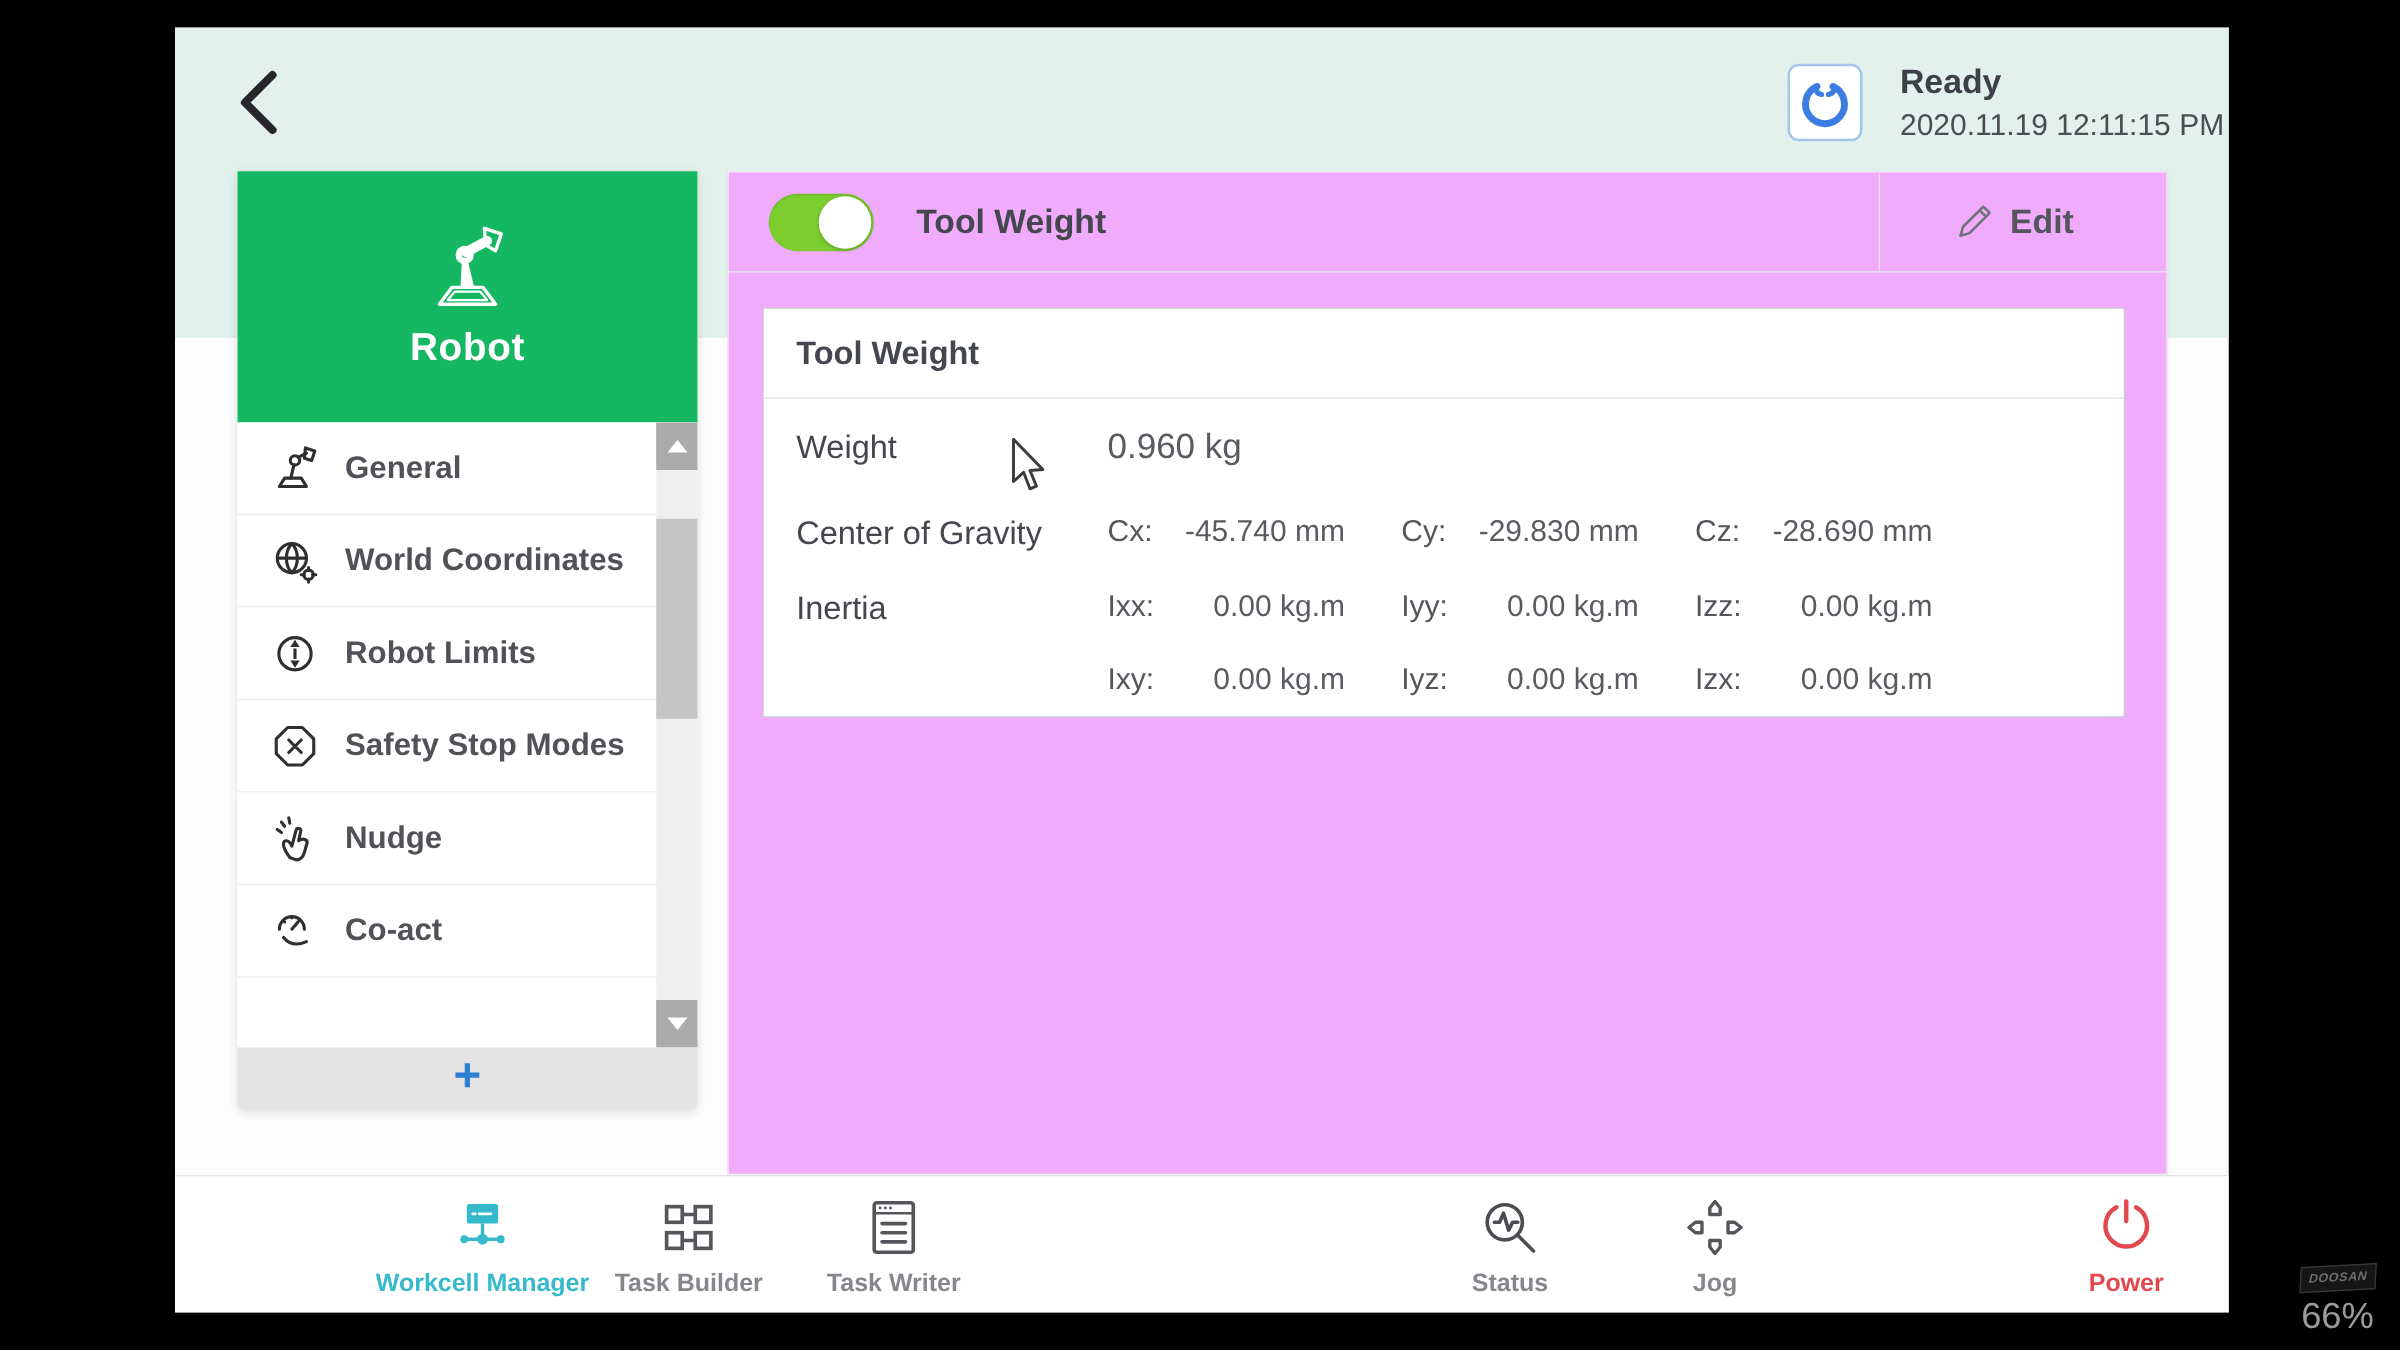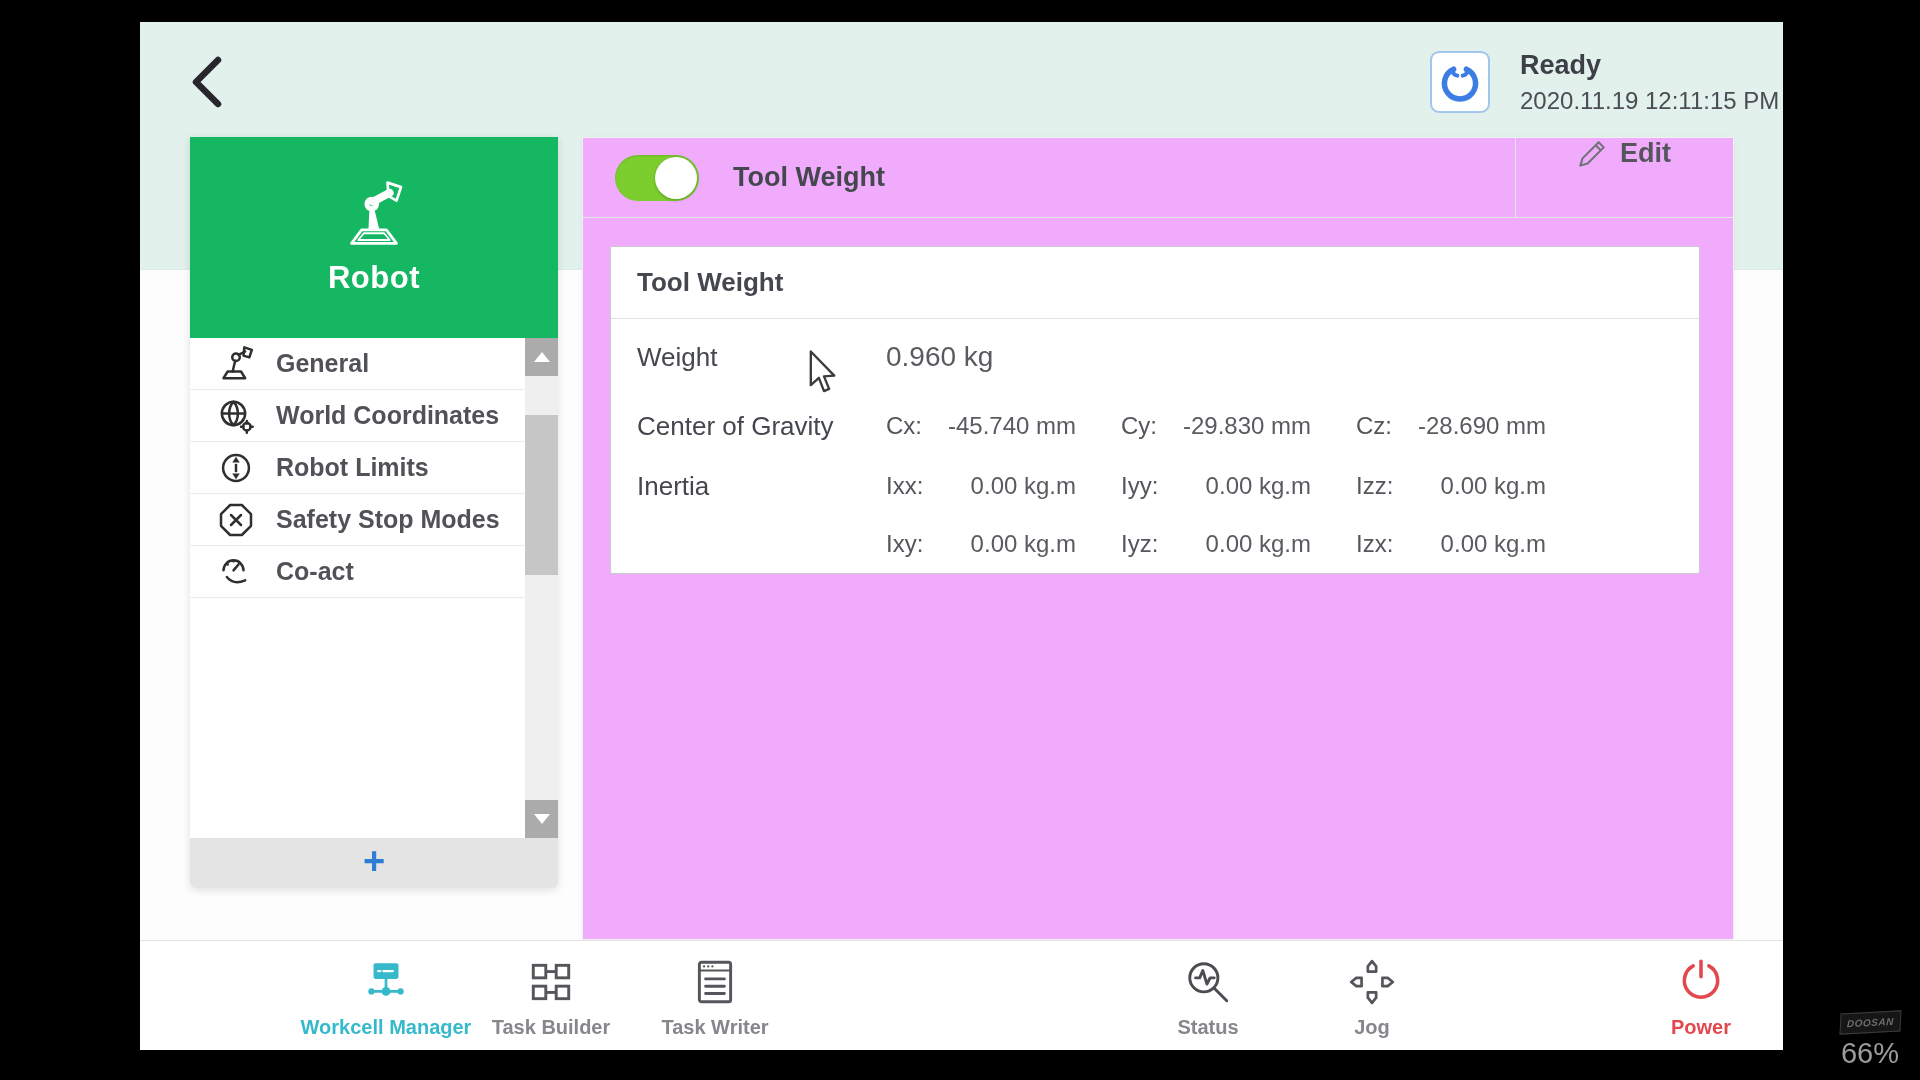--- a/index.html
+++ b/index.html
@@ -34,21 +34,21 @@
     position:absolute; left:50px; top:115px; width:368px; height:751px;
     background:#fff; box-shadow:0 2px 8px rgba(0,0,0,0.12); border-radius:0 0 6px 6px;
   }
   .robot-tile {
     position:absolute; left:0; top:0; width:368px; height:201px; background:#16b763;
     display:flex; flex-direction:column; align-items:center; justify-content:center;
   }
   .robot-tile .label { color:#fff; font-size:31px; font-weight:bold; margin-top:14px; letter-spacing:0.5px; }
   .menu { position:absolute; left:0; top:201px; width:368px; height:500px; overflow:hidden; background:#fff; }
   .menu-item {
-    height:52px; border-bottom:1px solid #ebebeb; display:flex; align-items:center;
+    height:74px; border-bottom:1px solid #ebebeb; display:flex; align-items:center;
     padding-left:24px; cursor:pointer; background:#fff;
   }
   .menu-item .mi-icon { width:44px; height:44px; flex:0 0 44px; display:flex; align-items:center; justify-content:center; }
   .menu-item .mi-label { margin-left:18px; font-size:25px; font-weight:600; color:#505257; white-space:nowrap; }
   .scrollbar { position:absolute; right:0; top:201px; width:33px; height:500px; background:#efefef; }
   .scroll-btn { position:absolute; left:0; width:33px; height:38px; background:#ababab; display:flex; align-items:center; justify-content:center; cursor:pointer; }
   .scroll-btn.up { top:0; } .scroll-btn.down { bottom:0; }
   .tri-up { width:0; height:0; border-left:8px solid transparent; border-right:8px solid transparent; border-bottom:10px solid #fff; }
   .tri-down { width:0; height:0; border-left:8px solid transparent; border-right:8px solid transparent; border-top:10px solid #fff; }
   .scroll-thumb { position:absolute; left:0; top:77px; width:33px; height:160px; background:#c6c6c6; cursor:grab; }
@@ -66,22 +66,22 @@
   .toggle {
     margin-left:32px; width:84px; height:46px; border-radius:23px; background:#7ccd2e;
     position:relative; cursor:pointer; box-shadow:inset 0 1px 2px rgba(0,0,0,0.12);
   }
   .toggle .knob {
     position:absolute; right:2px; top:2px; width:42px; height:42px; border-radius:50%;
     background:#fff; box-shadow:0 1px 3px rgba(0,0,0,0.25);
   }
   .panel-title { margin-left:34px; font-size:27px; font-weight:bold; color:#45474e; }
   .edit-btn {
-    position:absolute; right:4px; top:0; width:214px; height:79px; border-left:1px solid #e4e5e7;
-    display:flex; align-items:flex-start; justify-content:center; cursor:pointer;
+    position:absolute; right:16px; top:0; width:214px; height:79px; border-left:1px solid #e4e5e7;
+    display:flex; align-items:center; justify-content:center; cursor:pointer;
   }
   .edit-btn .edit-label { font-size:27px; font-weight:bold; color:#54565c; margin-left:12px; }
   .card {
     position:absolute; left:27px; top:108px; width:1090px; height:328px;
     border:1px solid #c8cbce; border-radius:2px; background:#fff;
   }
   .card-title-row { height:72px; border-bottom:1px solid #e0e2e4; display:flex; align-items:center; padding-left:26px; }
   .card-title { font-size:26px; font-weight:bold; color:#45474e; }
   .vrow { display:flex; align-items:center; }
   .vrow.r-weight { height:76px; }
@@ -203,20 +203,31 @@
             <polygon points="17,6 31,6 42,17 42,31 31,42 17,42 6,31 6,17"></polygon>
                 <path d="M18,18 l12,12 M30,18 l-12,12" stroke-linecap="round"></path>
           </g>
             </svg>
         </span>
         <span class="mi-label">Safety Stop Modes</span>
       </div>
       <div class="menu-item">
         <span class="mi-icon">
           <svg width="40" height="40" viewBox="0 0 48 48">
+              <g fill="none" stroke="#2f2f2f" stroke-width="3" stroke-linecap="round" stroke-linejoin="round">
+            <path d="M19,42 c-6,-8 -8,-15 -4,-16 c3,-0.8 5,3 6,5 l4,-15 c0.8,-3 5,-2.3 4.5,0.8 l-2,9 c4,-2.5 9,-1.5 8,2.5 l-2.5,9 c-1.2,4 -4,7 -8,7 z"></path>
+            <path d="M7,15 l4,3 M11,8 l3,4 M18,4 l1,5"></path>
+          </g>
+            </svg>
+        </span>
+        <span class="mi-label">Nudge</span>
+      </div>
+      <div class="menu-item">
+        <span class="mi-icon">
+          <svg width="40" height="40" viewBox="0 0 48 48">
               <g fill="none" stroke="#2f2f2f" stroke-width="3" stroke-linecap="round">
             <path d="M9,22 a12,12 0 1 1 24,0"></path>
                 <path d="M21,22 l6,-7"></path>
                 <path d="M13,30 q8,10 22,4"></path>
           </g>
           <circle cx="14" cy="15" r="1.6" fill="#2f2f2f"></circle>
               <circle cx="21" cy="11" r="1.6" fill="#2f2f2f"></circle>
               <circle cx="28" cy="13" r="1.6" fill="#2f2f2f"></circle>
           </svg>
         </span>

